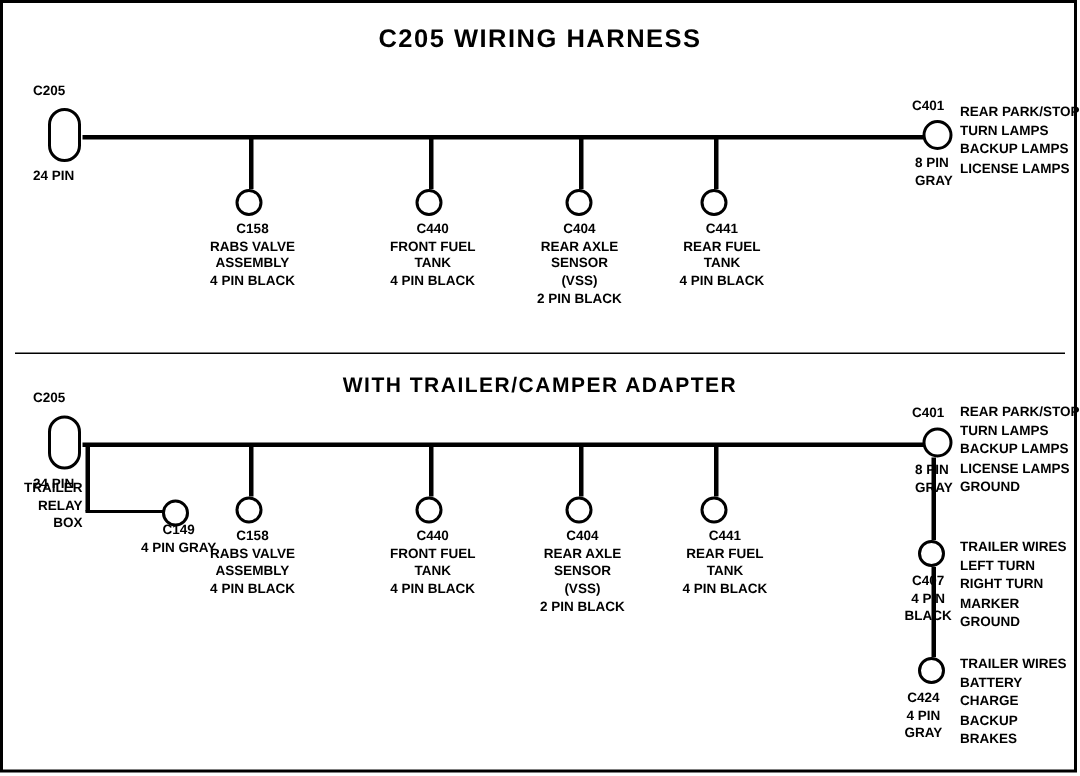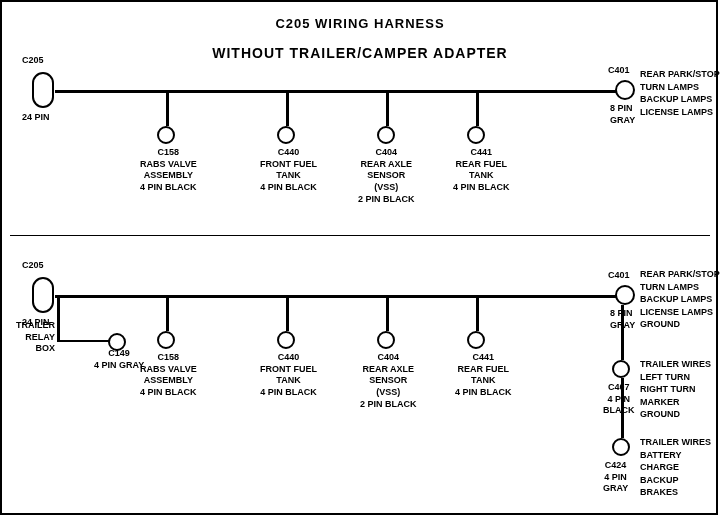--- a/index.html
+++ b/index.html
@@ -7,21 +7,21 @@
       width: 720px;
       height: 517px;
       background: #fff;
       font-family: Arial, sans-serif;
       font-size: 10px;
       overflow: hidden;
       position: relative;
     }
     .page-title {
       text-align: center;
-      font-size: 13px;
+      font-size: 17px;
       font-weight: bold;
       padding-top: 8px;
       letter-spacing: 1px;
     }
     .diagram-container {
       position: relative;
       width: 720px;
       height: 490px;
     }
     
@@ -88,21 +88,20 @@
   </style>
 </head>
 <body>
 
 <div class="border-box"></div>
 
 <div class="diagram-container">
 
   <div class="page-title" style="position:absolute; top:8px; left:0; right:0;">C205 WIRING HARNESS</div>
 
-  <div class="section-label" style="position:absolute; top:45px; left:100px; right:100px;">WITHOUT  TRAILER/CAMPER  ADAPTER</div>
 
   <div class="h-line" style="top:90px; left:55px; width:570px;"></div>
 
   <div class="connector connector-large" style="top:72px; left:32px;"></div>
   <div class="lbl" style="top:55px; left:22px;">C205</div>
   <div class="lbl" style="top:112px; left:22px;">24 PIN</div>
 
   <div class="connector connector-small" style="top:80px; left:615px; width:20px; height:20px;"></div>
   <div class="lbl" style="top:65px; left:608px;">C401</div>
   <div class="lbl" style="top:103px; left:610px; text-align:left;">8 PIN<br>GRAY</div>
@@ -120,20 +119,21 @@
   <div class="v-line" style="top:91px; left:386px; height:35px;"></div>
   <div class="connector connector-small" style="top:126px; left:377px;"></div>
   <div class="lbl" style="top:147px; left:358px; text-align:center;">C404<br>REAR AXLE<br>SENSOR<br>(VSS)<br>2 PIN BLACK</div>
 
   <div class="v-line" style="top:91px; left:476px; height:35px;"></div>
   <div class="connector connector-small" style="top:126px; left:467px;"></div>
   <div class="lbl" style="top:147px; left:453px; text-align:center;">C441<br>REAR FUEL<br>TANK<br>4 PIN BLACK</div>
 
   <div class="divider" style="top:235px;"></div>
 
+  <div class="section-label" style="position:absolute; top:248px; left:100px; right:100px;">WITH  TRAILER/CAMPER  ADAPTER</div>
 
   <div class="h-line" style="top:295px; left:55px; width:570px;"></div>
 
   <div class="connector connector-large" style="top:277px; left:32px;"></div>
   <div class="lbl" style="top:260px; left:22px;">C205</div>
   <div class="lbl" style="top:317px; left:22px;">24 PIN</div>
 
   <div class="v-line" style="top:296px; left:57px; height:45px;"></div>
   <div class="h-line" style="top:340px; left:57px; width:60px; height:2px;"></div>
   <div class="lbl" style="top:320px; left:16px; text-align:right;">TRAILER<br>RELAY<br>BOX</div>

